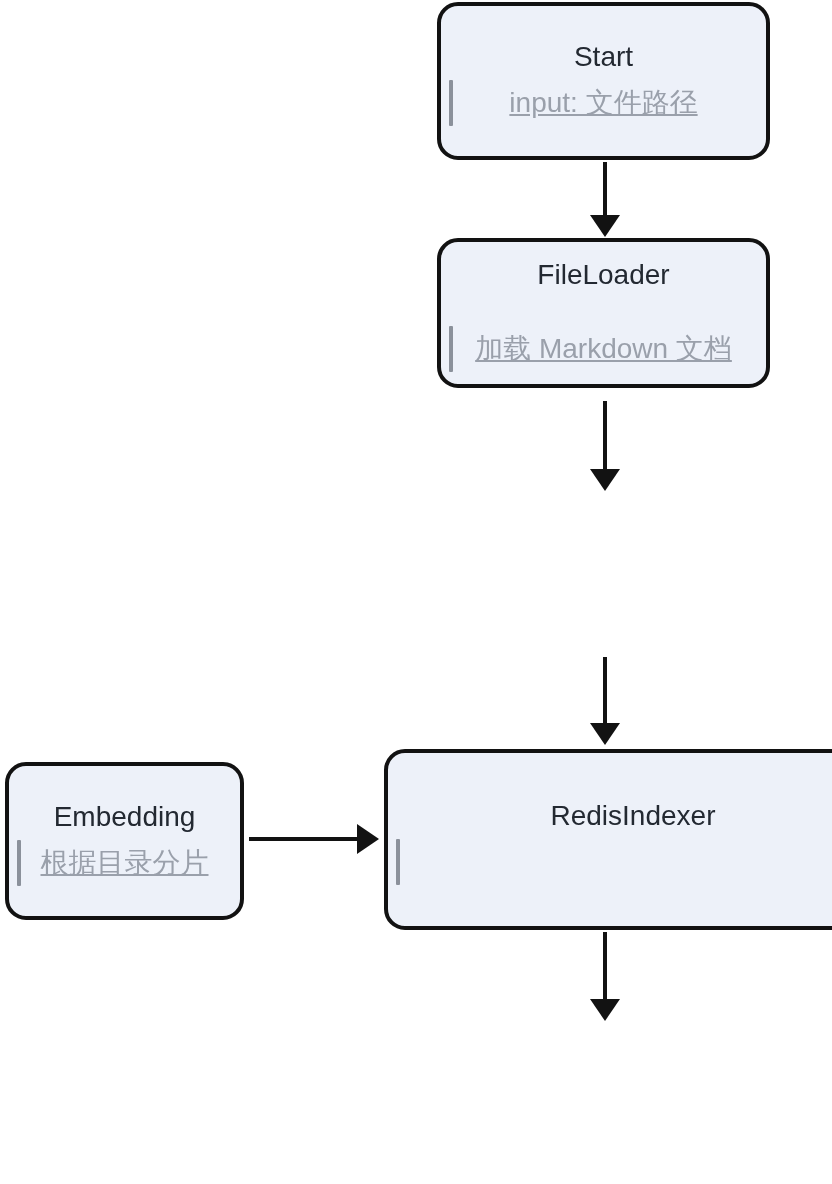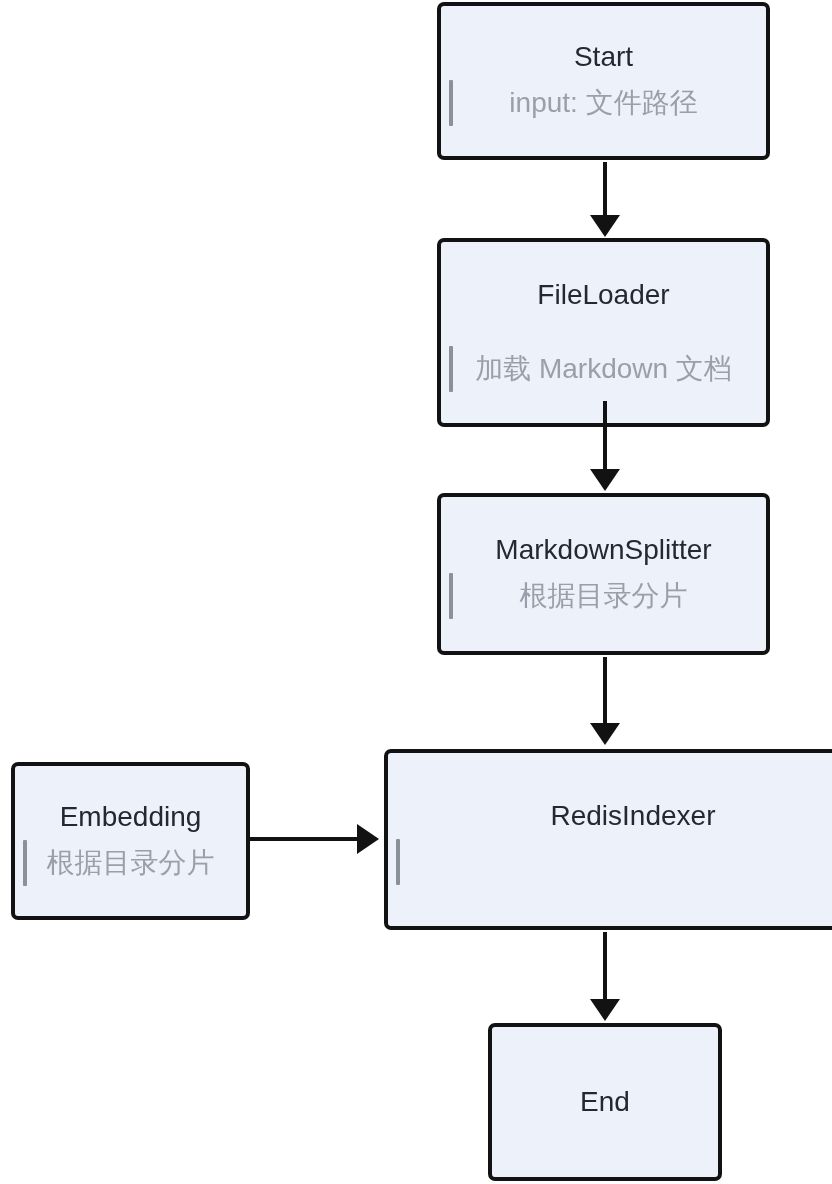--- a/index.html
+++ b/index.html
@@ -20,21 +20,21 @@
     width: 832px;
     height: 1184px;
     background: var(--background);
     overflow: hidden;
   }
 
   .node {
     position: absolute;
     background: var(--node-fill);
     border: 4px solid var(--node-border);
-    border-radius: 7px;
+    border-radius: 21px;
     display: flex;
     flex-direction: column;
     align-items: center;
     justify-content: center;
   }
   .node-title {
     font-size: 28px;
     line-height: 44px;
     color: var(--title);
     text-align: center;
@@ -55,27 +55,28 @@
     width: 4px;
     height: 46px;
     background: var(--quote-bar);
     border-radius: 1px;
   }
   .node-subtitle {
     font-size: 28px;
     color: var(--subtitle);
     text-align: center;
     white-space: nowrap;
+    text-decoration: underline;
   }
 
   
   #node-start            { left: 437px; top:    2px; width: 333px; height: 158px; }
-  #node-fileloader       { left: 437px; top:  238px; width: 333px; height: 189px; gap: 28px; }
+  #node-fileloader       { left: 437px; top:  238px; width: 333px; height: 150px; gap: 28px; }
   #node-markdownsplitter { left: 437px; top:  493px; width: 333px; height: 162px; }
-  #node-embedding        { left:   11px; top:  762px; width: 239px; height: 158px; }
+  #node-embedding        { left:   5px; top:  762px; width: 239px; height: 158px; }
   #node-redisindexer     { left: 384px; top:  749px; width: 498px; height: 181px; }
   #node-end              { left: 488px; top: 1023px; width: 234px; height: 158px; }
 
   
   .arrow { position: absolute; }
   .arrow-v { width: 30px; }
   .arrow-v .shaft {
     position: absolute;
     left: 13px; top: 0;
     width: 4px;
@@ -137,27 +138,20 @@
       <div class="quote-bar"></div>
       <div class="node-subtitle">加载 Markdown 文档</div>
     </div>
   </div>
 
   <div class="arrow arrow-v" id="arrow-fileloader-to-markdownsplitter">
     <div class="shaft"></div>
     <div class="head"></div>
   </div>
 
-  <div class="node" id="node-markdownsplitter">
-    <div class="node-title">MarkdownSplitter</div>
-    <div class="subtitle-row">
-      <div class="quote-bar"></div>
-      <div class="node-subtitle">根据目录分片</div>
-    </div>
-  </div>
 
   <div class="arrow arrow-v" id="arrow-markdownsplitter-to-redisindexer">
     <div class="shaft"></div>
     <div class="head"></div>
   </div>
 
   <div class="node" id="node-embedding">
     <div class="node-title">Embedding</div>
     <div class="subtitle-row">
       <div class="quote-bar"></div>
@@ -175,17 +169,14 @@
     <div class="subtitle-row">
       <div class="quote-bar"></div>
     </div>
   </div>
 
   <div class="arrow arrow-v" id="arrow-redisindexer-to-end">
     <div class="shaft"></div>
     <div class="head"></div>
   </div>
 
-  <div class="node" id="node-end">
-    <div class="node-title">End</div>
-  </div>
 
 </div>
 
 </body></html>

